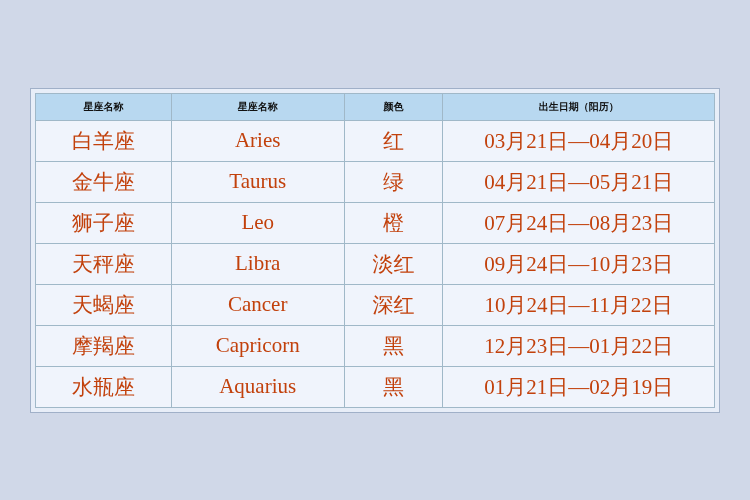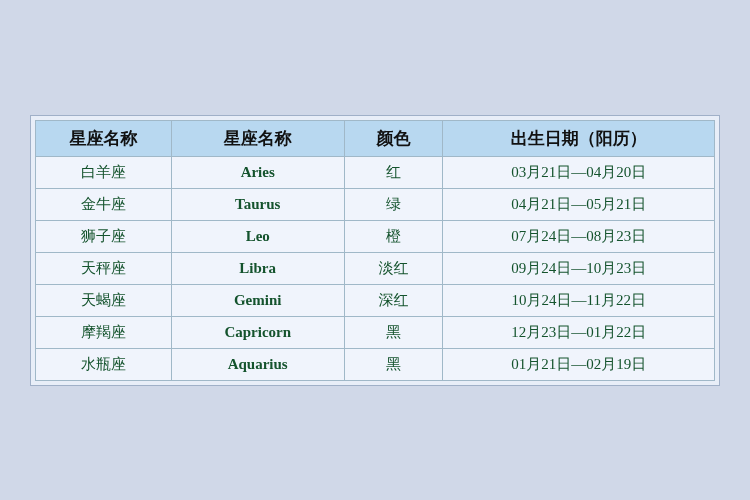--- a/index.html
+++ b/index.html
@@ -26,42 +26,41 @@
 
     table {
       border-collapse: collapse;
       width: 680px;
     }
 
     th, td {
       border: 1px solid #a0b8c8;
       padding: 6px 12px;
       text-align: center;
-      font-size: 15px;
-      color: #14532d;
+      font-size: 21px;
+      color: #c2410c;
       white-space: nowrap;
     }
 
     thead th {
       background-color: #b8d8f0;
       font-weight: bold;
-      font-size: 17px;
+      font-size: 10px;
       color: #111;
     }
 
     tbody tr {
       background-color: #f0f4fc;
     }
 
     td:nth-child(1) {
       width: 110px;
     }
     td:nth-child(2) {
       width: 140px;
-      font-weight: bold;
     }
     td:nth-child(3) {
       width: 80px;
     }
     td:nth-child(4) {
       width: 220px;
     }
   </style>
 </head>
 <body>
@@ -96,21 +95,21 @@
           <td>07月24日—08月23日</td>
         </tr>
         <tr>
           <td>天秤座</td>
           <td>Libra</td>
           <td>淡红</td>
           <td>09月24日—10月23日</td>
         </tr>
         <tr>
           <td>天蝎座</td>
-          <td>Gemini</td>
+          <td>Cancer</td>
           <td>深红</td>
           <td>10月24日—11月22日</td>
         </tr>
         <tr>
           <td>摩羯座</td>
           <td>Capricorn</td>
           <td>黑</td>
           <td>12月23日—01月22日</td>
         </tr>
         <tr>

